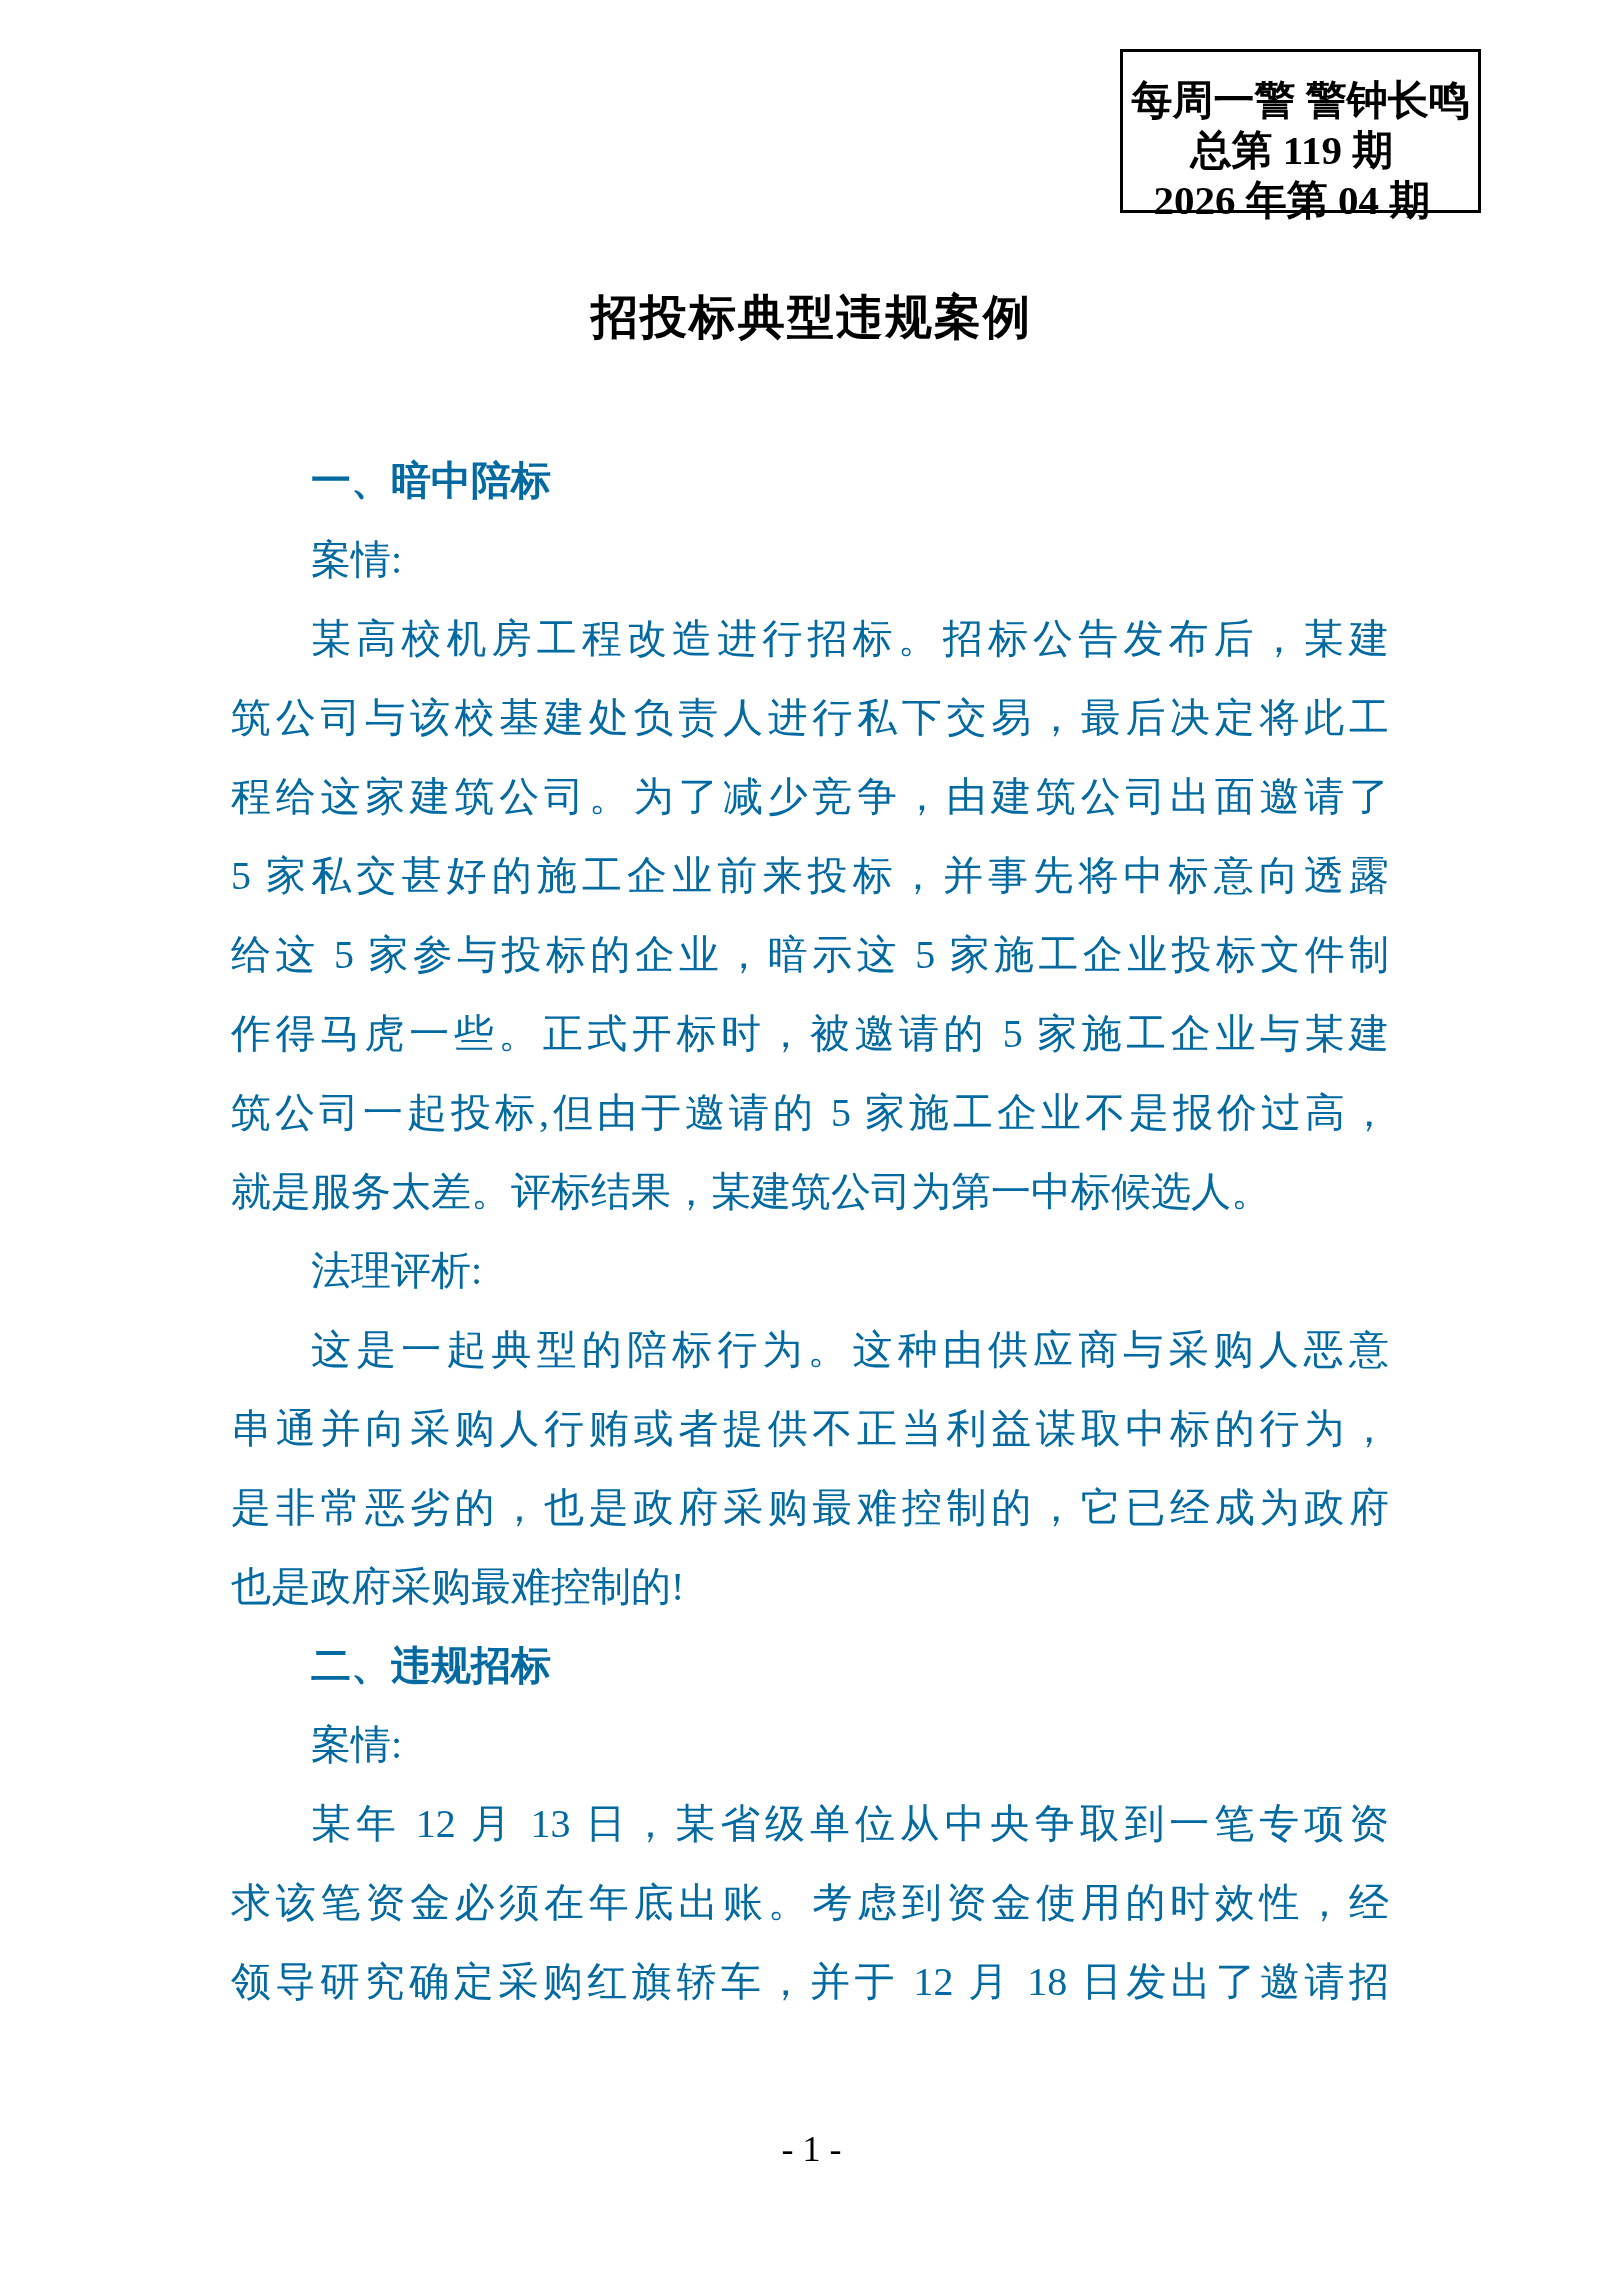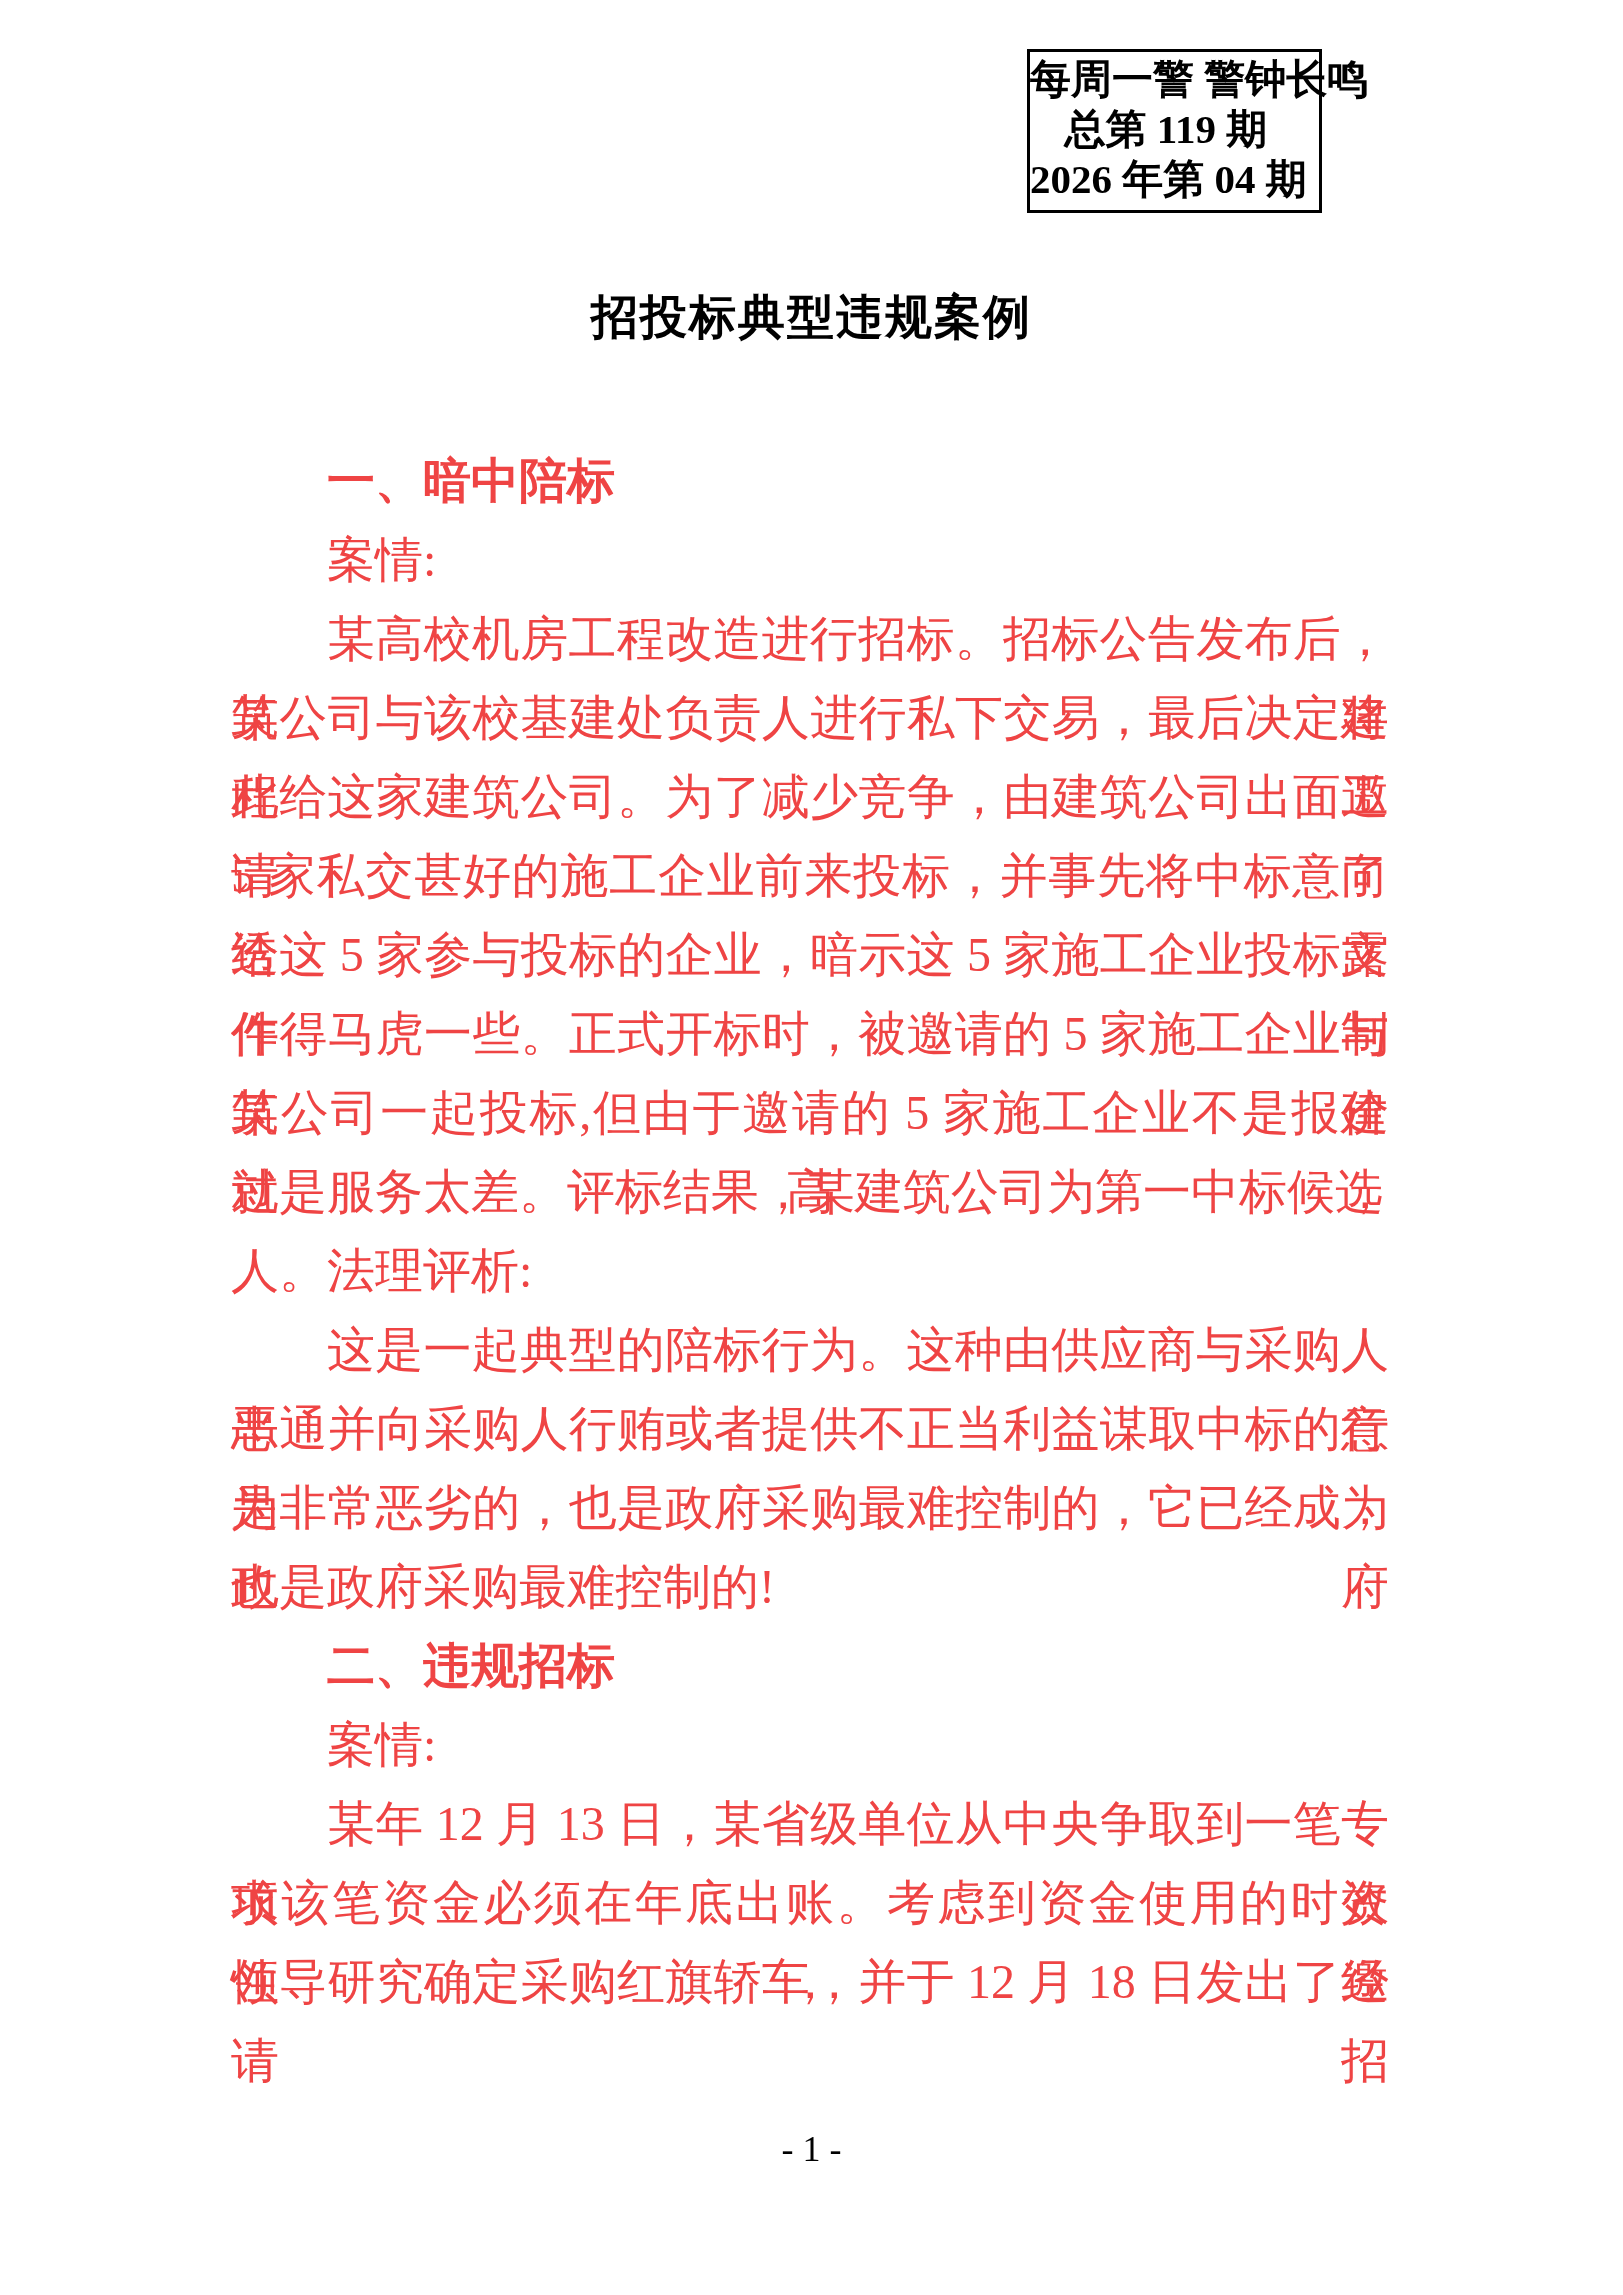--- a/index.html
+++ b/index.html
@@ -11,27 +11,27 @@
   .page {
     position: relative;
     width: 1623px;
     height: 2295px;
     background: #ffffff;
     overflow: hidden;
     color: #000000;
   }
   .issue-box {
     position: absolute;
-    left: 1027px;
+    left: 1120px;
     top: 49px;
-    width: 295px;
+    width: 361px;
     height: 164px;
     border: 3.1px solid #000000;
     box-sizing: border-box;
-    padding-top: 2px;
+    padding-top: 23px;
   }
   .issue-line {
     font-size: 41px;
     line-height: 50px;
     font-weight: bold;
     font-family: "Liberation Serif", serif;
     white-space: nowrap;
   }
   .issue-line-center {
     text-align: center;
@@ -55,22 +55,22 @@
   }
   .content {
     position: absolute;
     left: 231px;
     top: 441px;
     width: 1158px;
   }
   .line {
     height: 79px;
     line-height: 79px;
-    font-size: 48px;
-    color: #ef4444;
+    font-size: 40px;
+    color: #0369a1;
     font-family: "Liberation Serif", serif;
   }
   .line.justify {
     text-align: justify;
     text-align-last: justify;
     text-justify: inter-character;
   }
   .line.indent {
     text-indent: 2em;
   }

